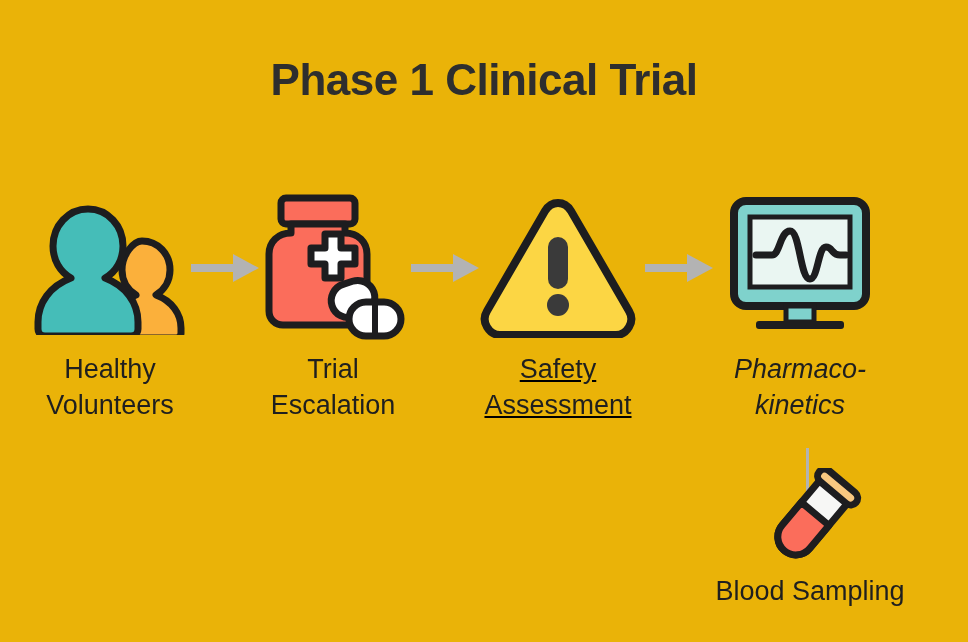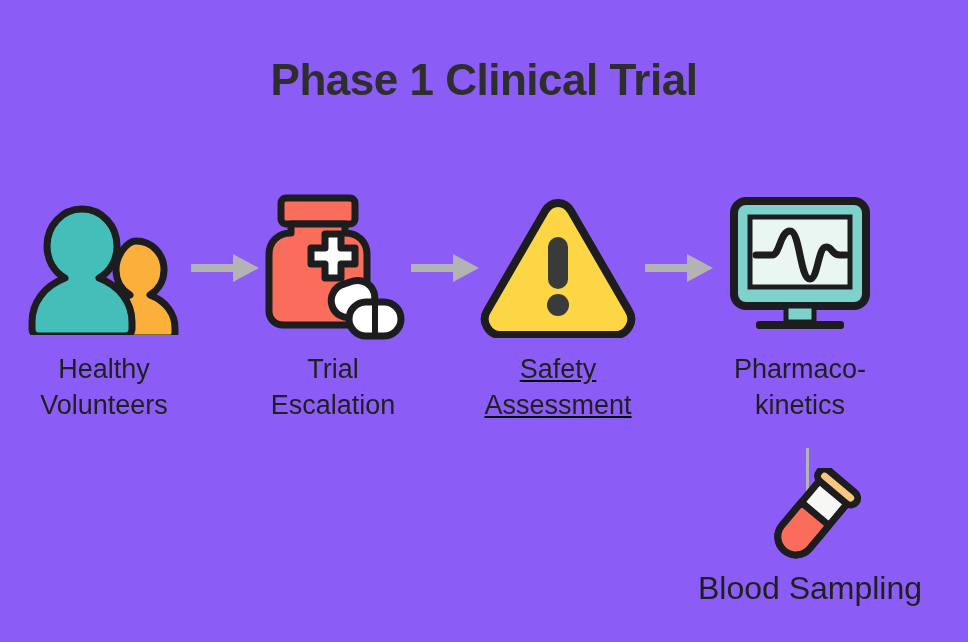--- a/index.html
+++ b/index.html
@@ -11,21 +11,21 @@
     width: 968px;
     height: 642px;
     background: #fafafa;
     font-family: "Liberation Sans", sans-serif;
     overflow: hidden;
   }
   #canvas {
     position: relative;
     width: 968px;
     height: 642px;
-    background: #8b5cf6;
+    background: #eab308;
   }
   .page-title {
     position: absolute;
     top: 55px;
     left: 0;
     width: 968px;
     text-align: center;
     font-size: 44px;
     font-weight: bold;
     color: #2e2e2e;
@@ -46,24 +46,24 @@
   .step-label {
     margin-top: 12px;
     text-align: center;
     font-size: 27px;
     line-height: 1.32;
     color: #1f1f1f;
     font-weight: normal;
     font-family: "Liberation Sans", sans-serif;
     white-space: pre-line;
   }
-  .step-1 { left: 9px; }
+  .step-1 { left: 15px; }
   .step-2 { left: 238px; }
   .step-3 { left: 463px; text-decoration: underline; }
-  .step-4 { left: 705px; }
+  .step-4 { left: 705px; font-style: italic; }
 
   .arrow {
     position: absolute;
     top: 252px;
     width: 70px;
     height: 32px;
   }
   .arrow-1 { left: 191px; }
   .arrow-2 { left: 411px; }
   .arrow-3 { left: 645px; }
@@ -83,22 +83,23 @@
     top: 470px;
     width: 300px;
   }
   .blood-icon {
     height: 100px;
     display: flex;
     align-items: center;
     justify-content: center;
   }
   .blood-label {
+    margin-top: 6px;
     text-align: center;
-    font-size: 32px;
+    font-size: 27px;
     color: #1f1f1f;
     font-family: "Liberation Sans", sans-serif;
   }
 </style>
 </head>
 <body>
 
 <div id="canvas">
 
   <div class="page-title">Phase 1 Clinical Trial</div>

